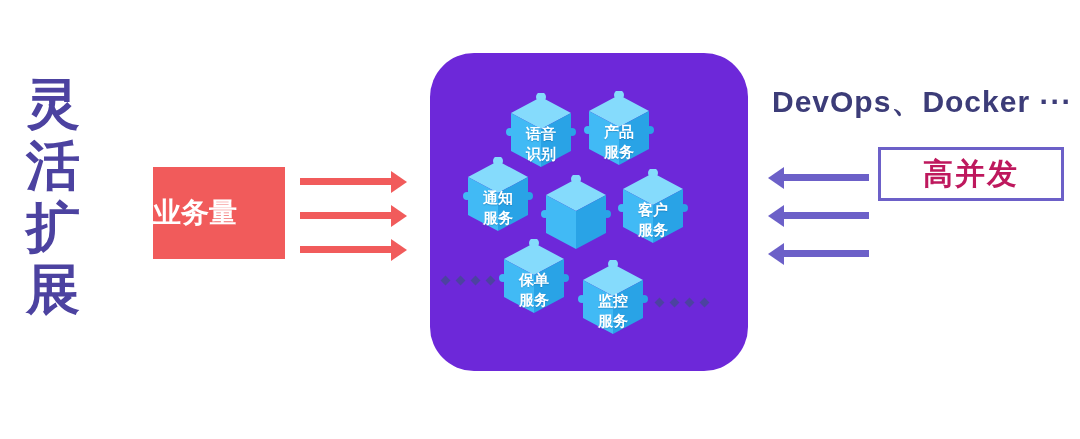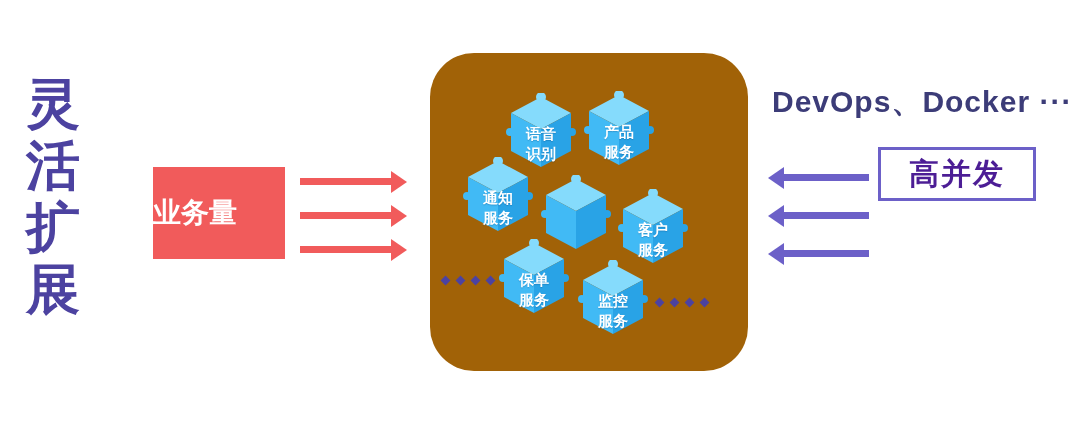--- a/index.html
+++ b/index.html
@@ -53,62 +53,62 @@
     border-right:16px solid #6C60C8;
   }
   .arrow-l.b1 { top:174px; }
   .arrow-l.b2 { top:212px; }
   .arrow-l.b3 { top:250px; }
 
   
   .panel {
     position:absolute; left:430px; top:53px;
     width:318px; height:318px;
-    background:#a16207;
+    background:#6d28d9;
     border-radius:44px;
   }
 
   
   .cube {
     position:absolute; width:72px; height:78px;
   }
   .cube svg { position:absolute; left:0; top:0; }
   .cube .lbl {
     position:absolute; left:0; top:31px; width:100%;
     text-align:center; color:#ffffff; font-weight:700;
     font-size:15px; line-height:1.3;
     text-shadow:0 1px 1px rgba(0,60,110,0.25);
   }
   .cube.c1 { left:75px;  top:40px; }
   .cube.c2 { left:153px; top:38px; }
   .cube.c3 { left:32px;  top:104px; }
   .cube.c4 { left:110px; top:122px; }
-  .cube.c5 { left:187px; top:136px; }
+  .cube.c5 { left:187px; top:116px; }
   .cube.c6 { left:68px;  top:186px; }
   .cube.c7 { left:147px; top:207px; }
 
   
   .dots { position:absolute; display:flex; gap:8px; }
   .dots .dot {
     width:7px; height:7px; background:#4C42A0; transform:rotate(45deg);
   }
   .dots.left  { left:12px;  top:224px; }
   .dots.right { left:226px; top:246px; }
 
   
   .right-header {
     position:absolute; left:772px; top:82px;
     font-size:30px; font-weight:700; color:#3C3C78;
     letter-spacing:1px; white-space:nowrap;
   }
   .cap-box {
-    position:absolute; left:878px; width:158px; height:54px;
+    position:absolute; left:878px; width:186px; height:54px;
     background:#ffffff; border:3px solid #6C60C8;
     display:flex; align-items:center; justify-content:center;
-    color:#4c1d95; font-weight:800; font-size:30px; letter-spacing:2px;
+    color:#be185d; font-weight:800; font-size:30px; letter-spacing:2px;
   }
   .cap-box.k1 { top:147px; }
   .cap-box.k2 { top:227px; }
 </style>
 </head>
 <body>
 
 <div class="stage">
 
   <div class="v-title">

